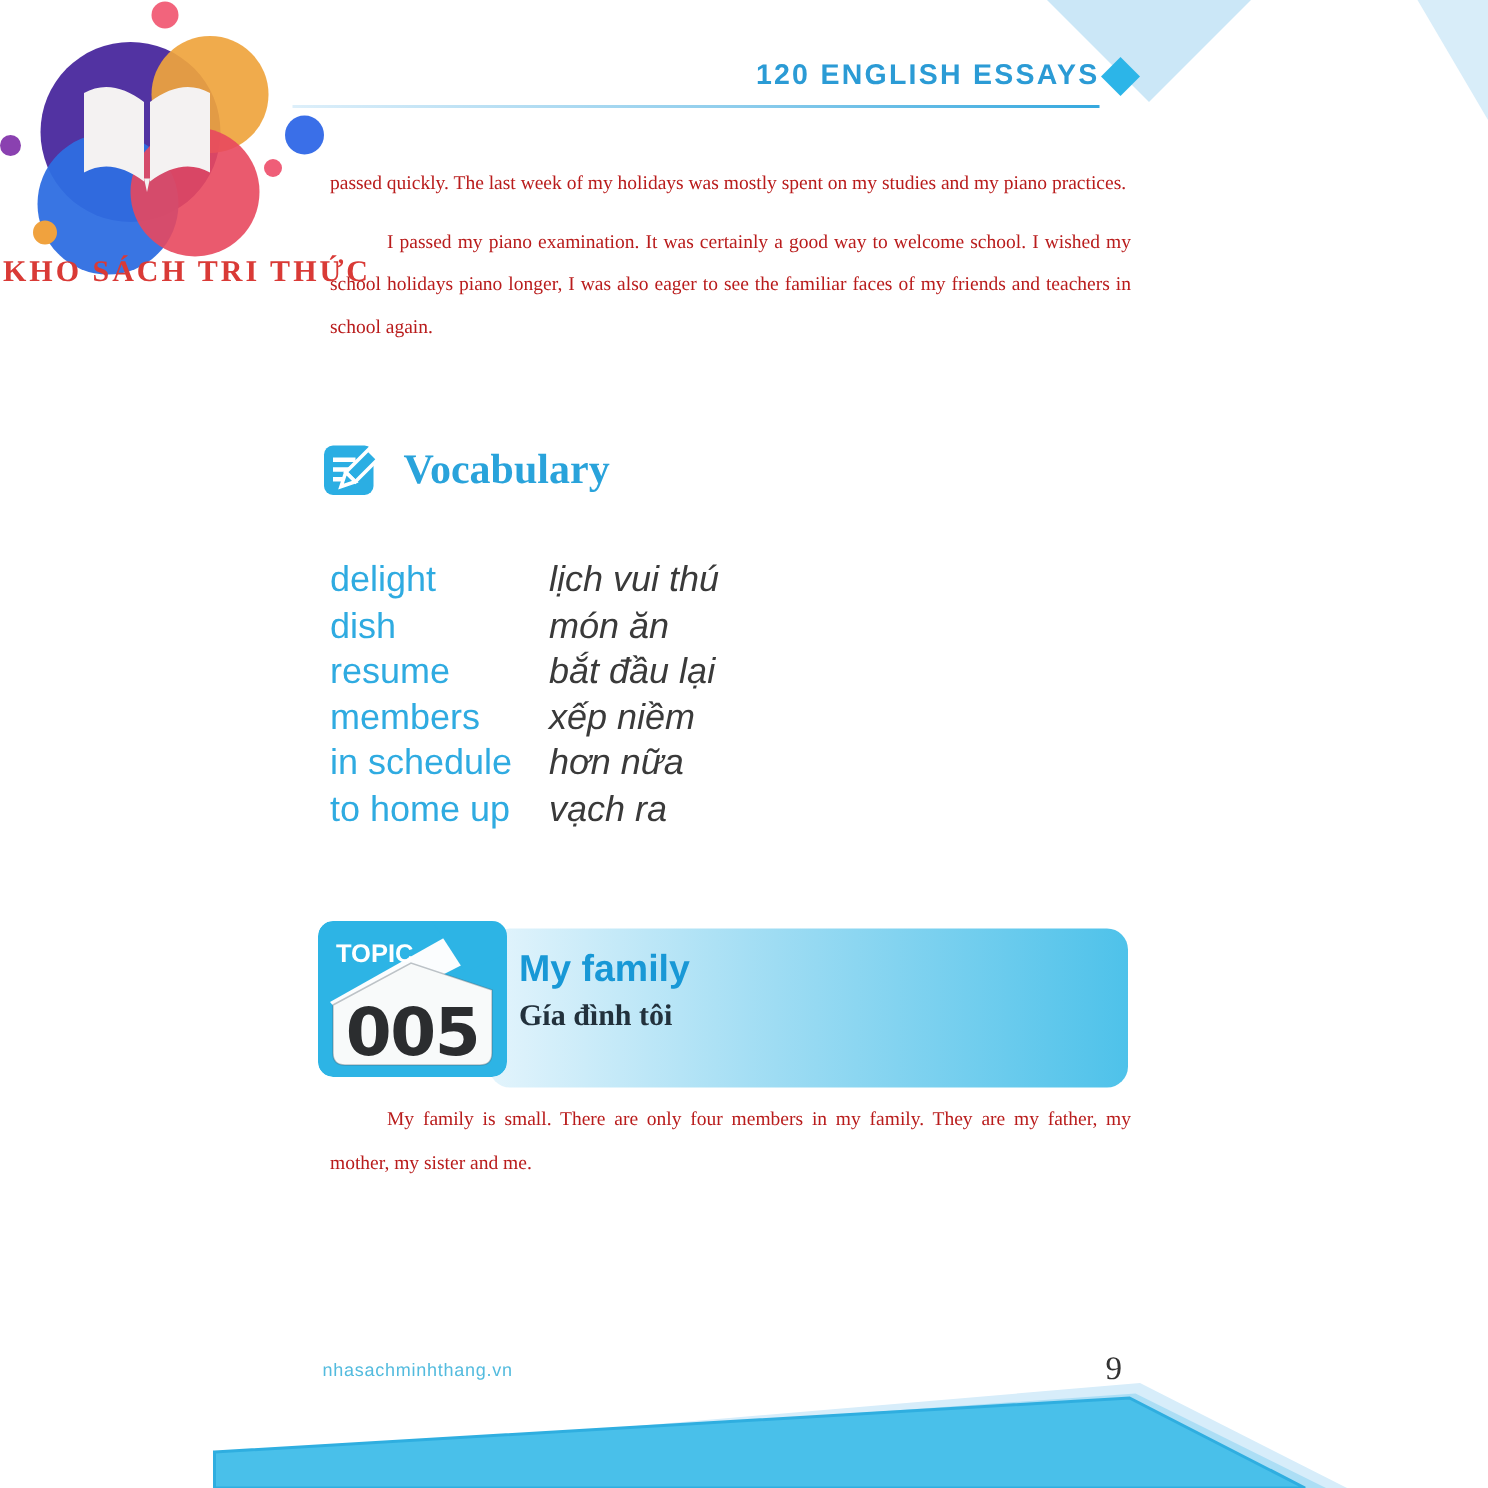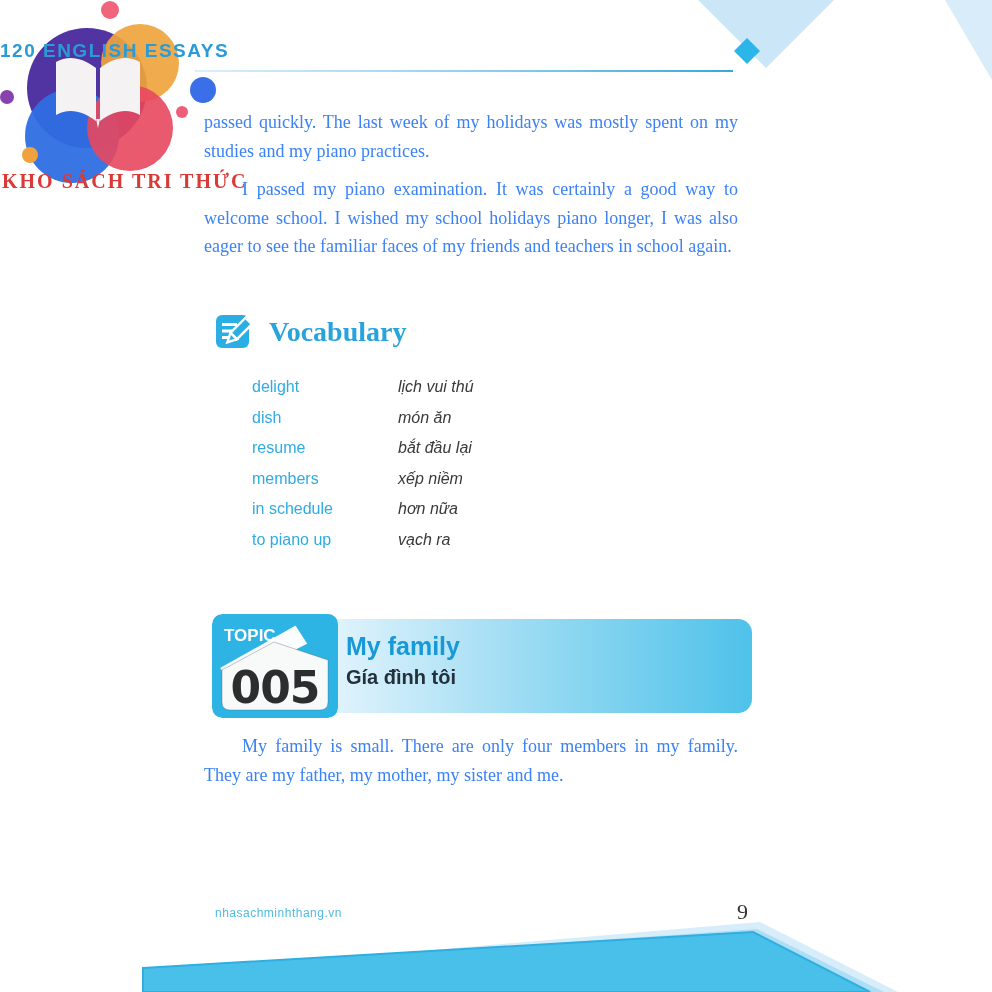--- a/index.html
+++ b/index.html
@@ -8,54 +8,54 @@
     overflow:hidden;font-family:"Liberation Serif",serif;color:#333;
   }
   
   .logo{position:absolute;top:0;left:0;width:232px;height:200px;}
   .brand-text{
     position:absolute;top:170px;left:2px;width:230px;
     font-family:"Liberation Serif",serif;font-weight:bold;font-size:20px;
     letter-spacing:2px;color:#d93a36;white-space:nowrap;
   }
   .book-title{
-    position:absolute;top:40px;left:0;width:733px;text-align:left;
+    position:absolute;top:40px;left:0;width:733px;text-align:right;
     font-family:"Liberation Sans",sans-serif;font-weight:bold;font-size:19px;
     letter-spacing:1.5px;color:#2b9bd5;white-space:nowrap;
   }
   .header-rule{
     position:absolute;top:70px;left:195px;width:538px;height:2px;
     background:linear-gradient(90deg,#ddeffa 0%,#8ecdec 55%,#35a8de 100%);
   }
   .corner-deco{position:absolute;top:0;right:0;width:342px;height:90px;}
   
-  .essay{position:absolute;left:204px;width:534px;font-size:18px;line-height:28.5px;
-    text-align:justify;color:#3b82f6;}
+  .essay{position:absolute;left:220px;width:534px;font-size:13px;line-height:28.5px;
+    text-align:justify;color:#b91c1c;}
   .essay p{margin:0 0 10px 0;}
   .essay p.indent{text-indent:38px;}
   #essay-prev{top:108px;}
   #essay-cur{top:732px;}
   
-  .vocab-head{position:absolute;top:312px;left:215px;display:flex;align-items:center;gap:14px;}
+  .vocab-head{position:absolute;top:294px;left:215px;display:flex;align-items:center;gap:14px;}
   .vocab-head .v-icon{width:40px;height:40px;}
   .vocab-title{font-family:"Liberation Serif",serif;font-weight:bold;font-size:28px;color:#29a3db;}
   .vocab-list{position:absolute;top:372px;left:220px;width:420px;
-    font-family:"Liberation Sans",sans-serif;font-size:16px;margin-left:32px;}
+    font-family:"Liberation Sans",sans-serif;font-size:24px;}
   .vocab-row{display:flex;height:30.5px;align-items:center;}
   .vocab-term{width:146px;color:#2fabe1;}
   .vocab-meaning{font-style:italic;color:#3a3a3a;}
   
   .topic-banner{
-    position:absolute;top:619px;left:326px;width:426px;height:94px;border-radius:14px;
+    position:absolute;top:619px;left:326px;width:426px;height:106px;border-radius:14px;
     background:linear-gradient(90deg,#e3f4fc 0%,#9edcf3 45%,#4ec2ea 100%);
     box-sizing:border-box;padding:13px 0 0 20px;
   }
   .topic-title-en{font-family:"Liberation Sans",sans-serif;font-weight:bold;
     font-size:25px;color:#1898d6;margin:0 0 5px 0;}
-  .topic-title-vi{font-family:Liberation Sans, sans-serif;font-weight:bold;
+  .topic-title-vi{font-family:Liberation Serif, serif;font-weight:bold;
     font-size:20px;color:#22313c;margin:0;}
   .topic-badge{position:absolute;top:614px;left:212px;width:126px;height:104px;}
   
   .site-url{position:absolute;top:906px;left:215px;
     font-family:"Liberation Sans",sans-serif;font-size:12px;letter-spacing:.5px;color:#53bbde;}
   .page-number{position:absolute;top:899px;left:737px;
     font-family:"Liberation Serif",serif;font-size:22px;color:#333;}
   .bottom-deco{position:absolute;left:0;bottom:0;width:992px;height:76px;}
 </style>
 </head>
@@ -125,21 +125,21 @@
     </div>
     <div class="vocab-row">
       <span class="vocab-term">members</span>
       <span class="vocab-meaning">xếp niềm</span>
     </div>
     <div class="vocab-row">
       <span class="vocab-term">in schedule</span>
       <span class="vocab-meaning">hơn nữa</span>
     </div>
     <div class="vocab-row">
-      <span class="vocab-term">to piano up</span>
+      <span class="vocab-term">to home up</span>
       <span class="vocab-meaning">vạch ra</span>
     </div>
   </div>
 
   <div class="topic-banner">
     <p class="topic-title-en">My family</p>
     <p class="topic-title-vi">Gía đình tôi</p>
   </div>
   <svg class="topic-badge" viewBox="0 0 126 104" aria-hidden="true">
     <defs>

